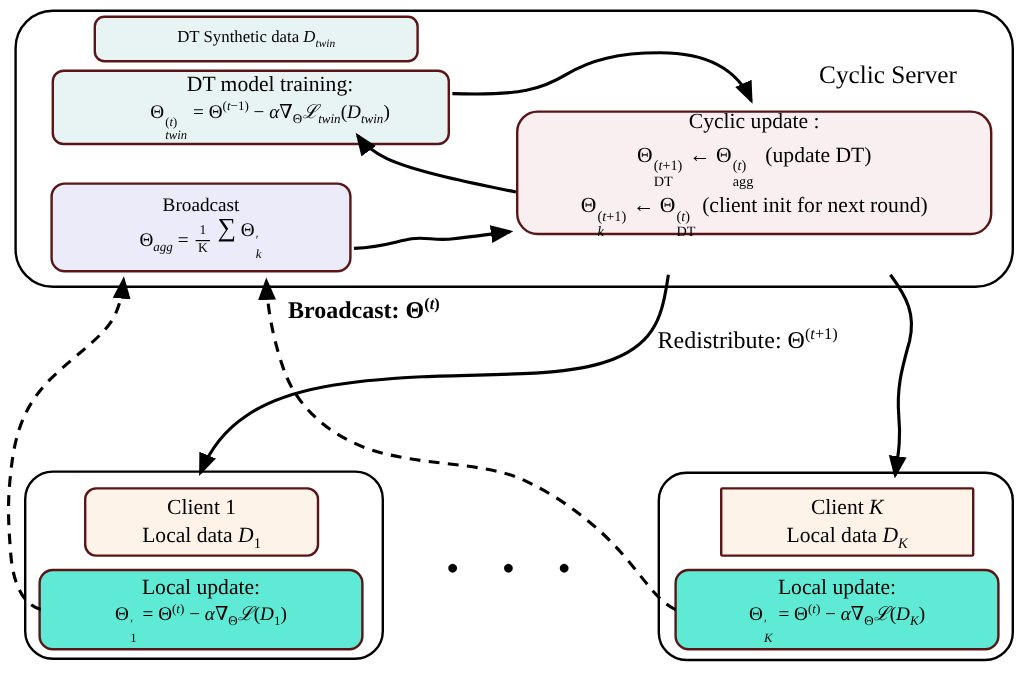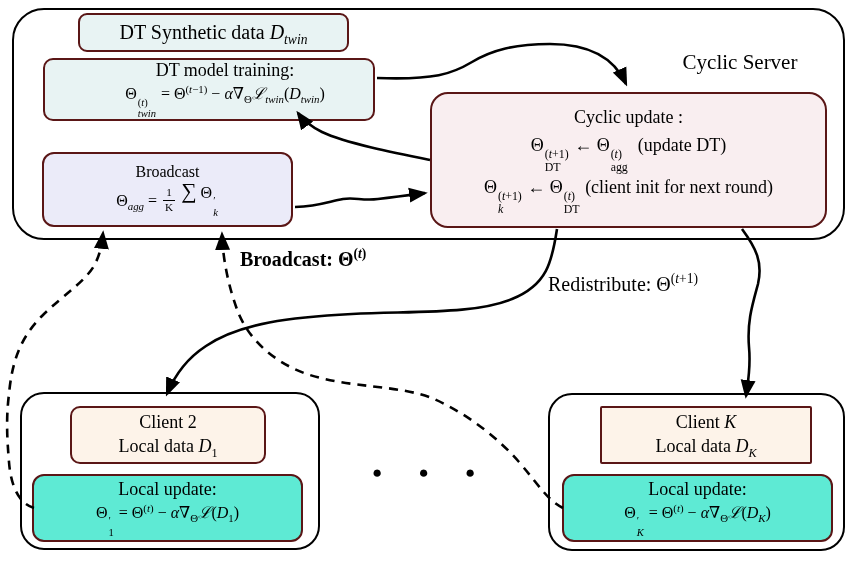--- a/index.html
+++ b/index.html
@@ -15,21 +15,21 @@
     border:2px solid var(--box-border,#5a1616);
     display:flex;flex-direction:column;align-items:center;justify-content:center;
     text-align:center;line-height:1.32;
   }
   .fill-cyan{background:var(--cyan-fill,#e8f3f3);}
   .fill-lav{background:var(--lavender-fill,#ebebf9);}
   .fill-pink{background:var(--pink-fill,#f9eef0);}
   .fill-peach{background:var(--peach-fill,#fdf3e9);}
   .fill-white{background:#5eead4;}
 
-  .t16{font-size:20px;} .t18{font-size:18px;} .t19{font-size:16px;}
+  .t16{font-size:14px;} .t18{font-size:18px;} .t19{font-size:16px;}
   .t20{font-size:20px;} .t21{font-size:21px;}
 
   sup,sub{font-size:0.68em;line-height:0;}
   
   .ss{display:inline-flex;flex-direction:column;align-items:flex-start;
       font-size:0.66em;line-height:1.08;vertical-align:-0.62em;margin:0 1px;}
   .ss .u,.ss .d{display:block;}
   
   .frac{display:inline-flex;flex-direction:column;align-items:center;
         font-size:0.7em;line-height:1.18;vertical-align:-0.15em;}
@@ -69,21 +69,21 @@
         <span class="num">1</span>
         <span class="den">K</span>
       </span>
       <span><span class="sum">∑</span> Θ<span class="ss">
             <span class="u">′</span>
             <span class="d"><i>k</i></span>
           </span></span>
     </div>
   </div>
 
-  <div class="abs node fill-pink t18" style="left:430px;top:92px;width:397px;height:136px;border-radius:18px;line-height:1.55;">
+  <div class="abs node fill-pink t18" style="left:430px;top:92px;width:397px;height:104px;border-radius:18px;line-height:1.55;">
     <div>Cyclic update :</div>
     <div>Θ<span class="ss">
           <span class="u">(<i>t</i>+1)</span>
           <span class="d">DT</span>
         </span> ← Θ<span class="ss">
           <span class="u">(<i>t</i>)</span>
           <span class="d">agg</span>
         </span>&nbsp; (update DT)</div>
     <div>Θ<span class="ss">
           <span class="u">(<i>t</i>+1)</span>
@@ -92,21 +92,21 @@
           <span class="u">(<i>t</i>)</span>
           <span class="d">DT</span>
         </span> (client init for next round)</div>
   </div>
 
   <div class="abs plainlabel t20" style="left:240px;top:248px;font-weight:bold;">Broadcast: Θ<sup>(<i>t</i>)</sup></div>
   <div class="abs plainlabel t20" style="left:548px;top:273px;">Redistribute: Θ<sup>(<i>t</i>+1)</sup></div>
 
   <div class="abs frame" style="left:20px;top:392px;width:300px;height:158px;border-radius:24px;"></div>
   <div class="abs node fill-peach t18" style="left:70px;top:406px;width:196px;height:58px;border-radius:10px;">
-    <div>Client 2</div>
+    <div>Client 1</div>
     <div>Local data <i>D</i><sub>1</sub></div>
   </div>
   <div class="abs node fill-white t18" style="left:32px;top:474px;width:271px;height:68px;border-radius:12px;">
     <div>Local update:</div>
     <div class="t19">Θ<span class="ss">
           <span class="u">′</span>
           <span class="d">1</span>
         </span> = Θ<sup>(<i>t</i>)</sup> − <i>α</i>∇<sub>Θ</sub><i>ℒ</i>(<i>D</i><sub>1</sub>)</div>
   </div>
 

